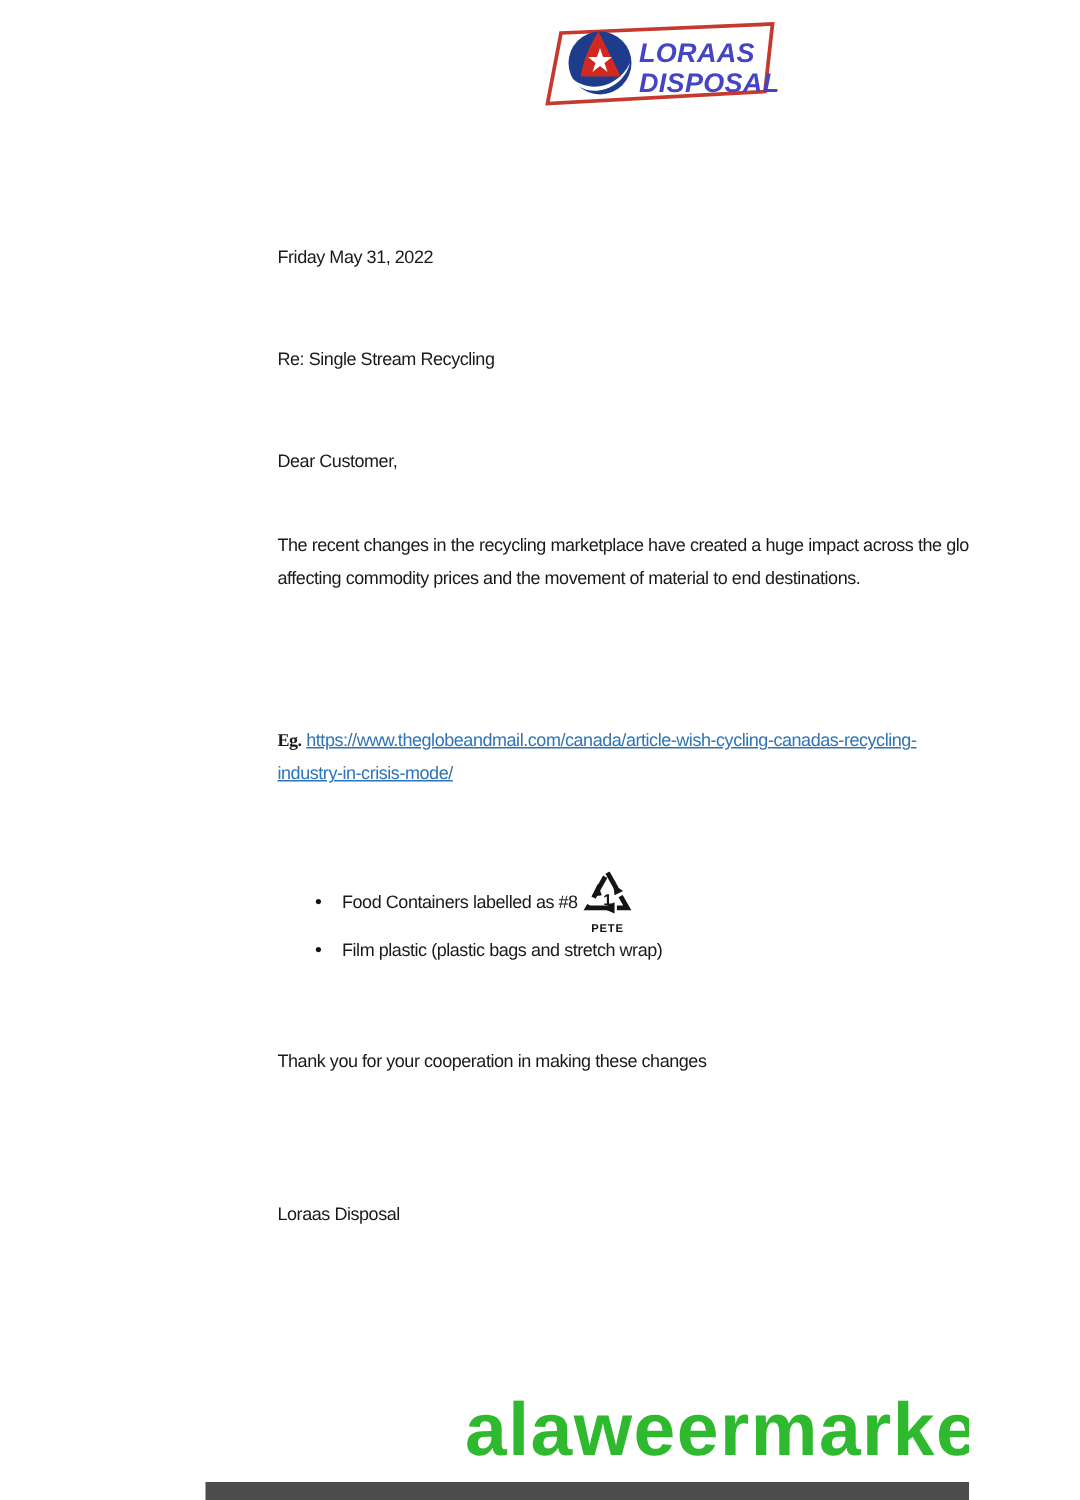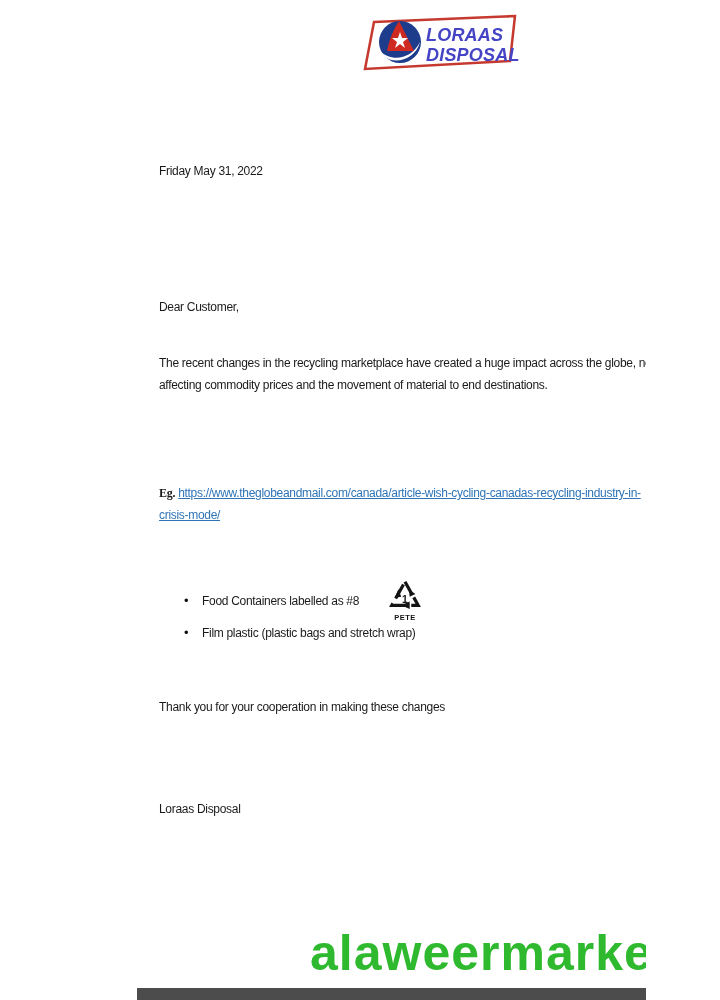--- a/index.html
+++ b/index.html
@@ -2,21 +2,21 @@
 <html><head>
 <meta charset="utf-8">
 <style>
   html,body { margin:0; padding:0; background:#ffffff; }
   .page {
     position:relative; width:572px; height:1000px; margin:0 auto;
     background:#ffffff; overflow:hidden;
     font-family:"Liberation Sans", sans-serif; color:#161616;
   }
   .abs { position:absolute; }
-  .body-text { font-size:12px; line-height:22px; letter-spacing:-0.3px; color:#1a1a1a; }
+  .body-text { font-size:12px; line-height:22px; letter-spacing:-0.3px; color:#1a1a1a;margin-left:26px; }
   .logo-wrap { left:286px; top:13px; width:162px; height:66px; }
   .logo-text {
     position:absolute; left:66px; top:12px;
     font-style:italic; font-weight:bold; font-size:18px; line-height:20px;
     color:#4444c4; letter-spacing:0.2px;
   }
   .date-line   { left:85px; top:160px; }
   .subject-line{ left:85px; top:228px; }
   .salutation  { left:85px; top:296px; }
   .para1 { left:85px; top:352px; width:548px; }
@@ -55,20 +55,21 @@
       <polygon points="40,19 42,25 48,25 43,29 45,35 40,31 35,35 37,29 32,25 38,25" fill="#ffffff"></polygon>
     </svg>
     <div class="logo-text">
       <div>LORAAS</div>
       <div>DISPOSAL</div>
     </div>
   </div>
 
   <div class="abs body-text date-line">Friday May 31, 2022</div>
 
+  <div class="abs body-text subject-line">Re: Single Stream Recycling</div>
 
   <div class="abs body-text salutation">Dear Customer,</div>
 
   <div class="abs body-text para1">The recent changes in the recycling marketplace have created a huge impact across the globe, negatively affecting commodity prices and the movement of material to end destinations.</div>
 
 
   <div class="abs body-text eg-line">
     <span class="eg-prefix">Eg.</span>
     <a class="eg-link">https://www.theglobeandmail.com/canada/article-wish-cycling-canadas-recycling-industry-in-crisis-mode/</a>
   </div>

